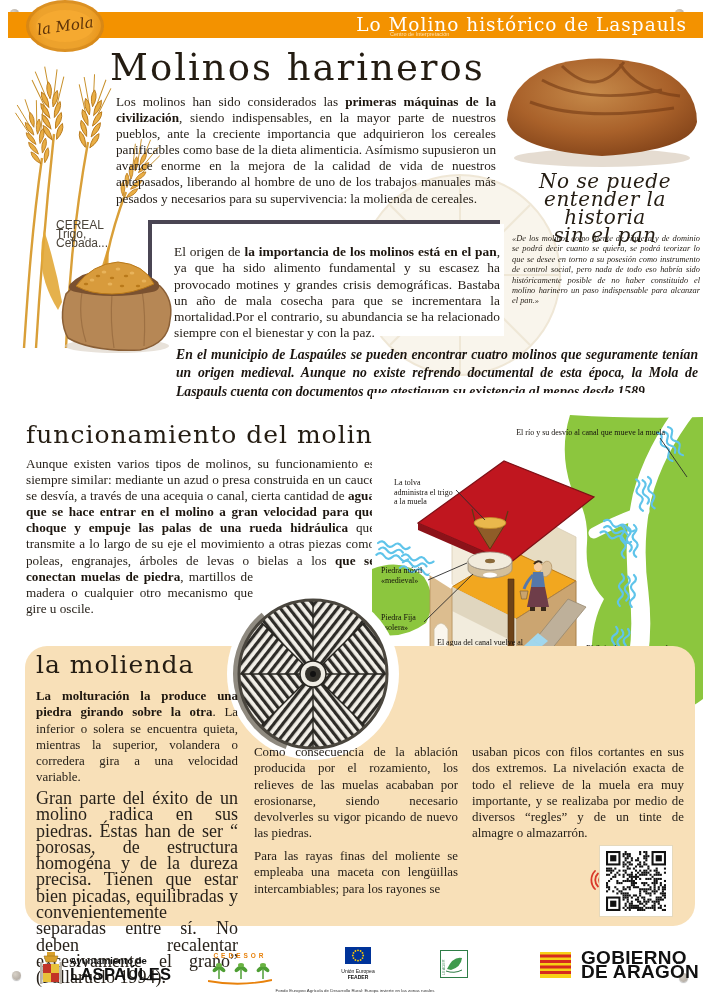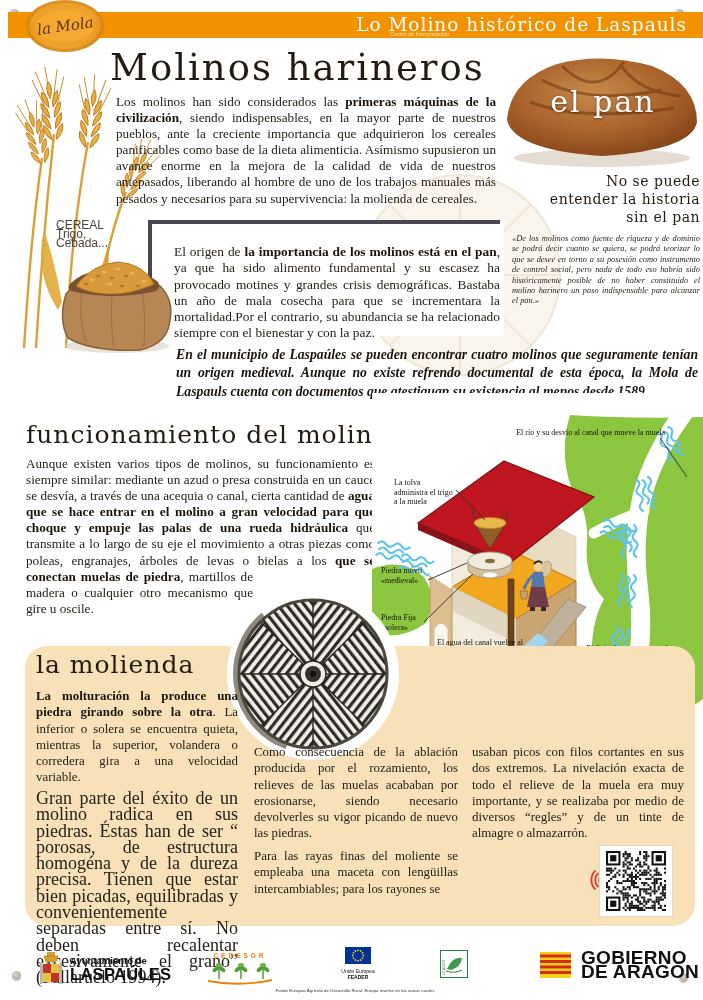--- a/index.html
+++ b/index.html
@@ -22,21 +22,21 @@
        display:flex;align-items:center;justify-content:center;}
   .logo span{font-style:italic;font-size:15px;color:#5c3208;transform:rotate(-8deg);
        font-family:"DejaVu Serif",serif;}
   .h1{font-size:37px;letter-spacing:2px;}
   .quote-box{position:absolute;left:152px;top:224px;width:352px;height:112px;background:#fff;
        box-shadow:-4px -4px 0 #4a4553;padding:20px 4px 0 4px;box-sizing:border-box;}
   .sack-push{float:left;width:18px;height:92px;}
   .stone-push{float:right;width:122px;height:52px;}
   .pan-label{font-size:30px;color:#fff;letter-spacing:2px;text-align:center;
        text-shadow:0 1px 3px rgba(60,20,0,.55);font-family:"DejaVu Serif",serif;}
-  .pan-head{font-size:14px;line-height:18px;text-align:right;letter-spacing:.5px;}
+  .pan-head{font-size:20px;line-height:18px;text-align:center;letter-spacing:.5px;font-style:italic;}
   .pan-quote{font-size:8.4px;line-height:10.4px;font-style:italic;color:#2a241c;text-align:justify;}
   .attr1{font-size:9px;color:#2a241c;}
   .attr1 i{font-style:italic;}
   .attr2{font-size:8.6px;font-style:italic;color:#2a241c;}
   .medieval{font-size:13.7px;line-height:18.4px;font-weight:bold;font-style:italic;
        color:#1b1510;text-align:justify;}
   .h2{font-size:25px;letter-spacing:1px;}
   .cereal{font-size:12px;line-height:9px;color:#4a4339;font-family:"Liberation Sans",sans-serif;}
   .dlabel{font-size:8px;line-height:9.6px;color:#15110c;}
   .peach-box{position:absolute;left:25px;top:646px;width:670px;height:280px;border-radius:22px;
@@ -168,21 +168,20 @@
     </defs>
     <ellipse cx="100" cy="108" rx="88" ry="9" fill="#cbb9a4" opacity="0.5"></ellipse>
     <path d="M5,70 Q8,30 55,14 Q100,2 150,16 Q195,34 195,72 Q190,100 100,106 Q12,100 5,70 Z" fill="url(#bg1)"></path>
     <g stroke="#6e3511" stroke-width="3" opacity="0.55" fill="none">
       <path d="M40,30 Q85,55 160,40"></path>
       <path d="M60,16 Q95,50 122,12"></path>
       <path d="M28,52 Q80,72 172,58"></path>
       <path d="M118,14 Q136,42 178,46"></path>
     </g>
   </svg>
-  <div class="abs pan-label" style="left:528px;top:84px;width:150px">el pan</div>
 
   <div class="abs display pan-head" style="left:510px;top:172px;width:190px">
     <div>No se puede</div>
     <div>entender la historia</div>
     <div>sin el pan</div>
   </div>
 
   <div class="abs pan-quote" style="left:512px;top:234px;width:188px">«De los molinos como fuente de riqueza y de dominio se podrá decir cuanto se quiera, se podrá teorizar lo que se desee en torno a su posesión como instrumento de control social, pero nada de todo eso habría sido históricamente posible de no haber constituido el molino harinero un paso indispensable para alcanzar el pan.»</div>
 
   <div class="abs medieval" style="left:176px;top:346px;width:522px">En el municipio de Laspaúles se pueden encontrar cuatro molinos que seguramente tenían un origen medieval. Aunque no existe refrendo documental de esta época, la Mola de Laspauls cuenta con documentos que atestiguan su existencia al menos desde 1589.</div>

